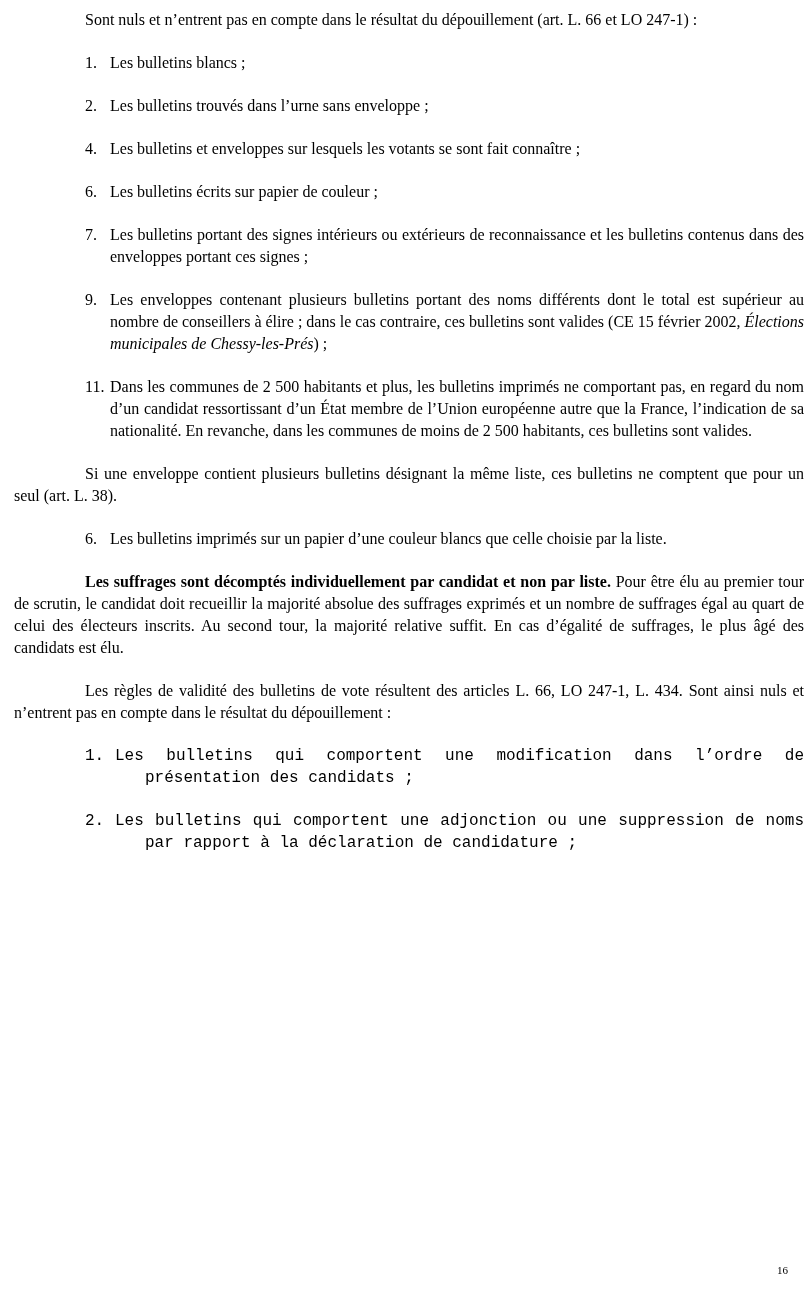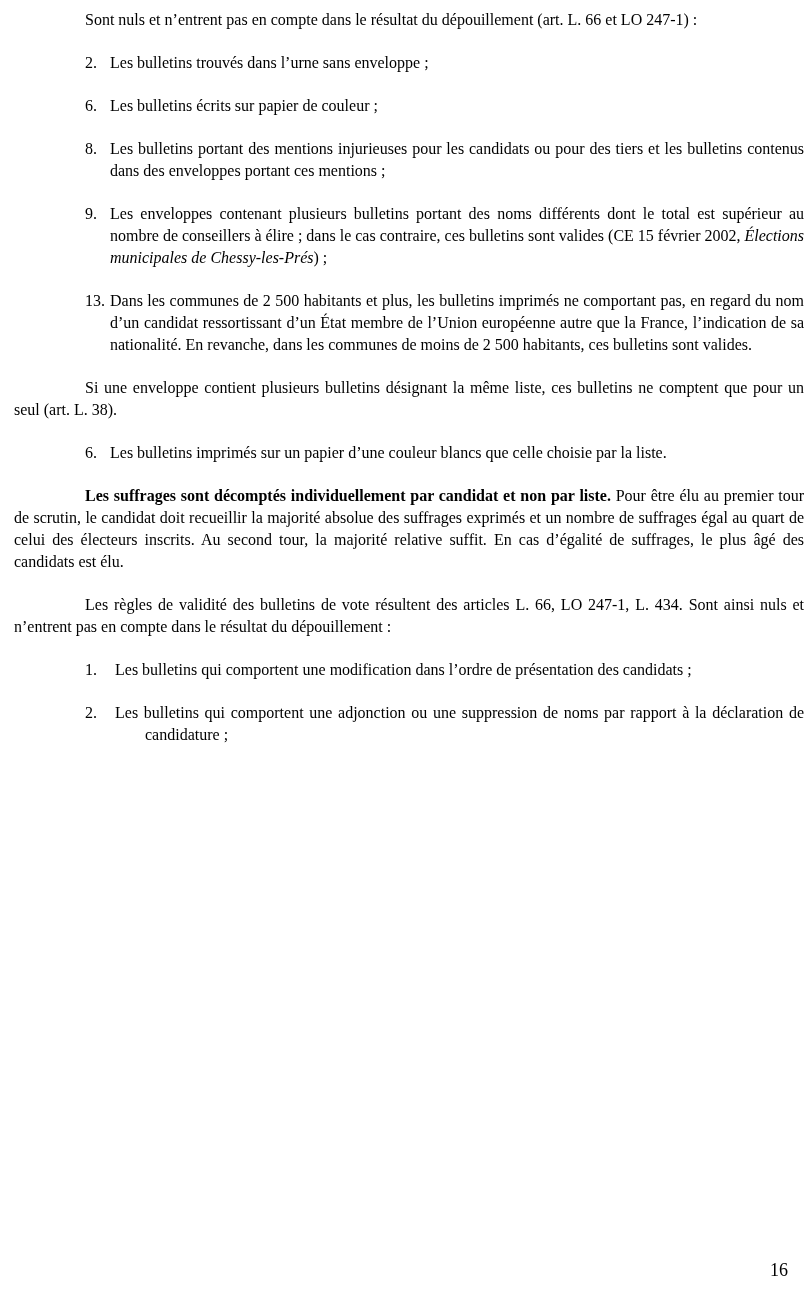--- a/index.html
+++ b/index.html
@@ -40,20 +40,21 @@
     display: inline-block;
     width: 25px;
     text-indent: 0;
   }
   .li2 {
     margin: 12px 0 21px 0;
     padding-left: 131px;
     text-indent: -60px;
     text-align: justify;
     line-height: 22px;
+    font-family: Liberation Mono, monospace;
   }
   .li2 .num {
     display: inline-block;
     width: 30px;
     text-indent: 0;
   }
   .heading {
     margin: 4px 0 23px 0;
     padding-left: 111px;
     text-indent: -53px;
@@ -72,55 +73,61 @@
   .bold-lead {
     font-weight: bold;
   }
   .italic {
     font-style: italic;
   }
   .page-number {
     position: absolute;
     right: 24px;
     bottom: 10px;
-    font-size: 18px;
+    font-size: 11px;
     line-height: 18px;
   }
 </style>
 </head>
 <body>
 
 <div class="page">
 
   <p class="para">Sont nuls et n’entrent pas en compte dans le résultat du dépouillement (art. L. 66 et LO 247-1)&nbsp;:</p>
 
+  <div class="li1">
+    <span class="num">1.</span><span>Les bulletins blancs&nbsp;;</span>
+  </div>
 
   <div class="li1">
     <span class="num">2.</span><span>Les bulletins trouvés dans l’urne sans enveloppe&nbsp;;</span>
   </div>
 
 
+  <div class="li1">
+    <span class="num">4.</span><span>Les bulletins et enveloppes sur lesquels les votants se sont fait connaître&nbsp;;</span>
+  </div>
 
 
   <div class="li1">
     <span class="num">6.</span><span>Les bulletins écrits sur papier de couleur&nbsp;;</span>
   </div>
 
+  <div class="li1">
+    <span class="num">7.</span><span>Les bulletins portant des signes intérieurs ou extérieurs de reconnaissance et les bulletins contenus dans des enveloppes portant ces signes&nbsp;;</span>
+  </div>
 
-  <div class="li1">
-    <span class="num">8.</span><span>Les bulletins portant des mentions injurieuses pour les candidats ou pour des tiers et les bulletins contenus dans des enveloppes portant ces mentions&nbsp;;</span>
-  </div>
 
   <div class="li1">
     <span class="num">9.</span><span>Les enveloppes contenant plusieurs bulletins portant des noms différents dont le total est supérieur au nombre de conseillers à élire&nbsp;; dans le cas contraire, ces bulletins sont valides (CE 15 février 2002, </span><span class="italic">Élections municipales de Chessy-les-Prés</span><span>)&nbsp;;</span>
   </div>
 
 
   <div class="li1">
-    <span class="num">13.</span><span>Dans les communes de 2&nbsp;500 habitants et plus, les bulletins imprimés ne comportant pas, en regard du nom d’un candidat ressortissant d’un État membre de l’Union européenne autre que la France, l’indication de sa nationalité. En revanche, dans les communes de moins de 2&nbsp;500 habitants, ces bulletins sont valides.</span>
+    <span class="num">11.</span><span>Dans les communes de 2&nbsp;500 habitants et plus, les bulletins imprimés ne comportant pas, en regard du nom d’un candidat ressortissant d’un État membre de l’Union européenne autre que la France, l’indication de sa nationalité. En revanche, dans les communes de moins de 2&nbsp;500 habitants, ces bulletins sont valides.</span>
   </div>
 
   <p class="para">Si une enveloppe contient plusieurs bulletins désignant la même liste, ces bulletins ne comptent que pour un seul (art. L. 38).</p>
 
 
   <div class="li1">
     <span class="num">6.</span><span>Les bulletins imprimés sur un papier d’une couleur blancs que celle choisie par la liste.</span>
   </div>
 
   <p class="para">

